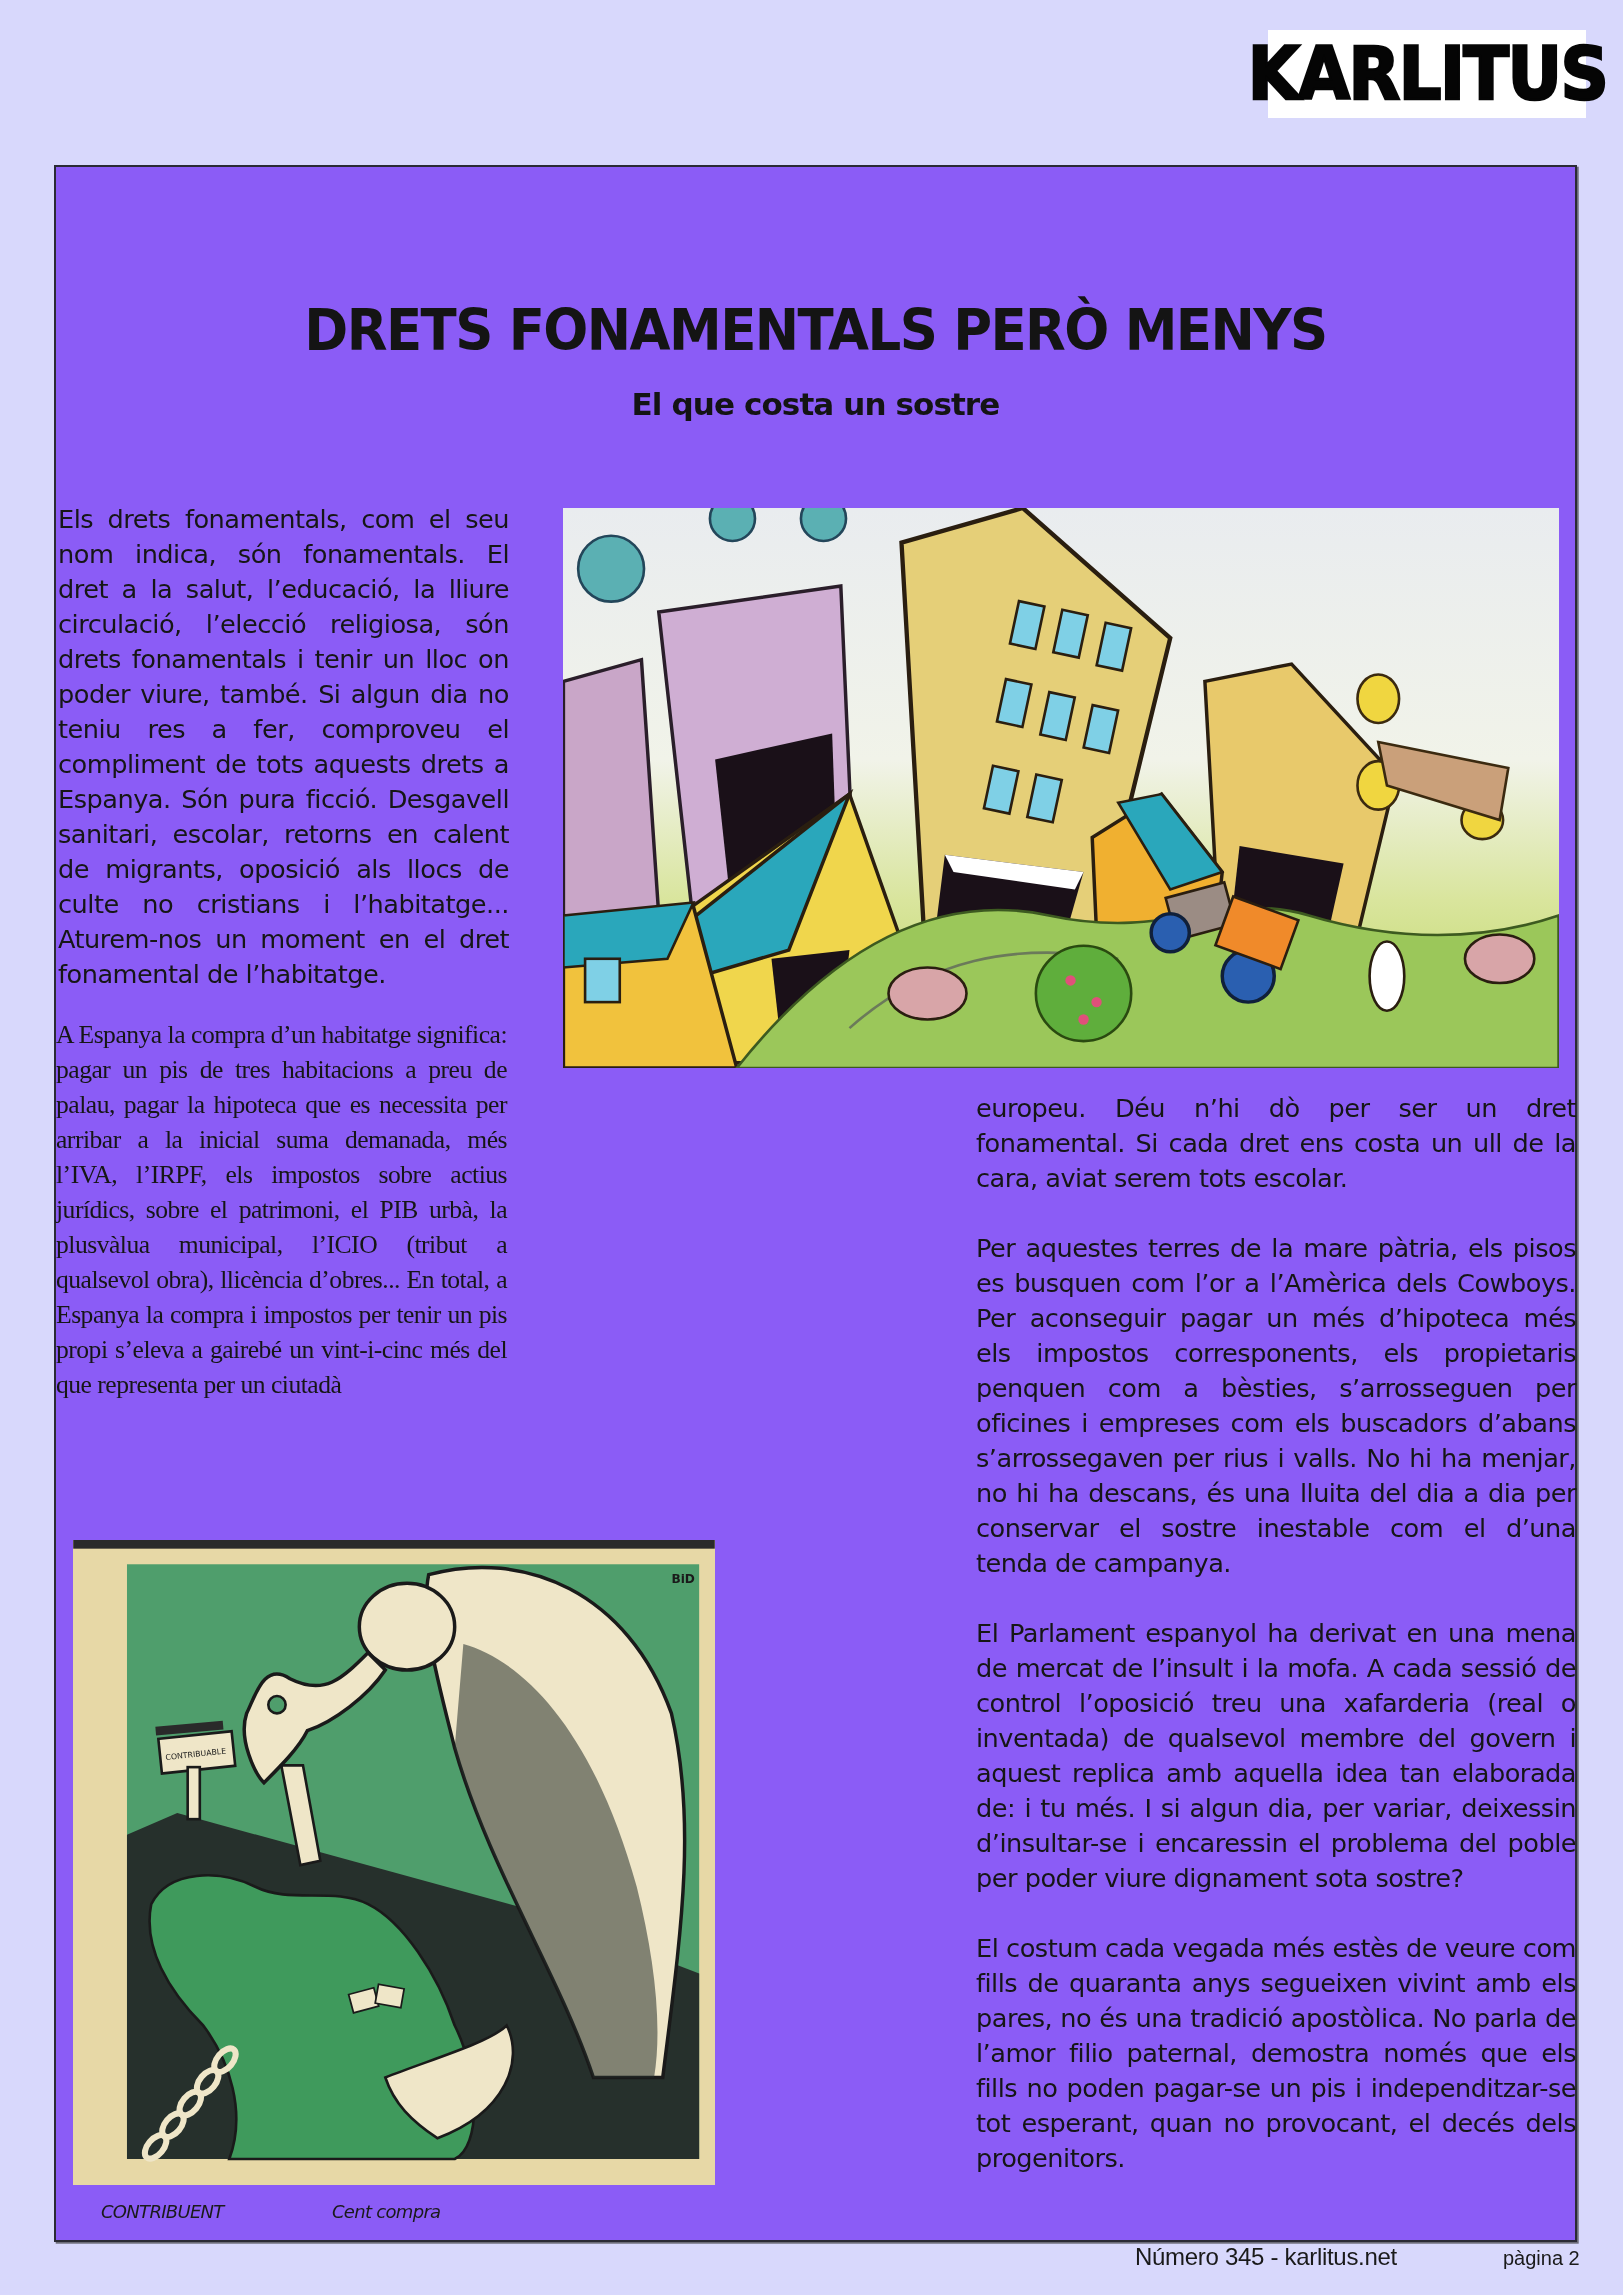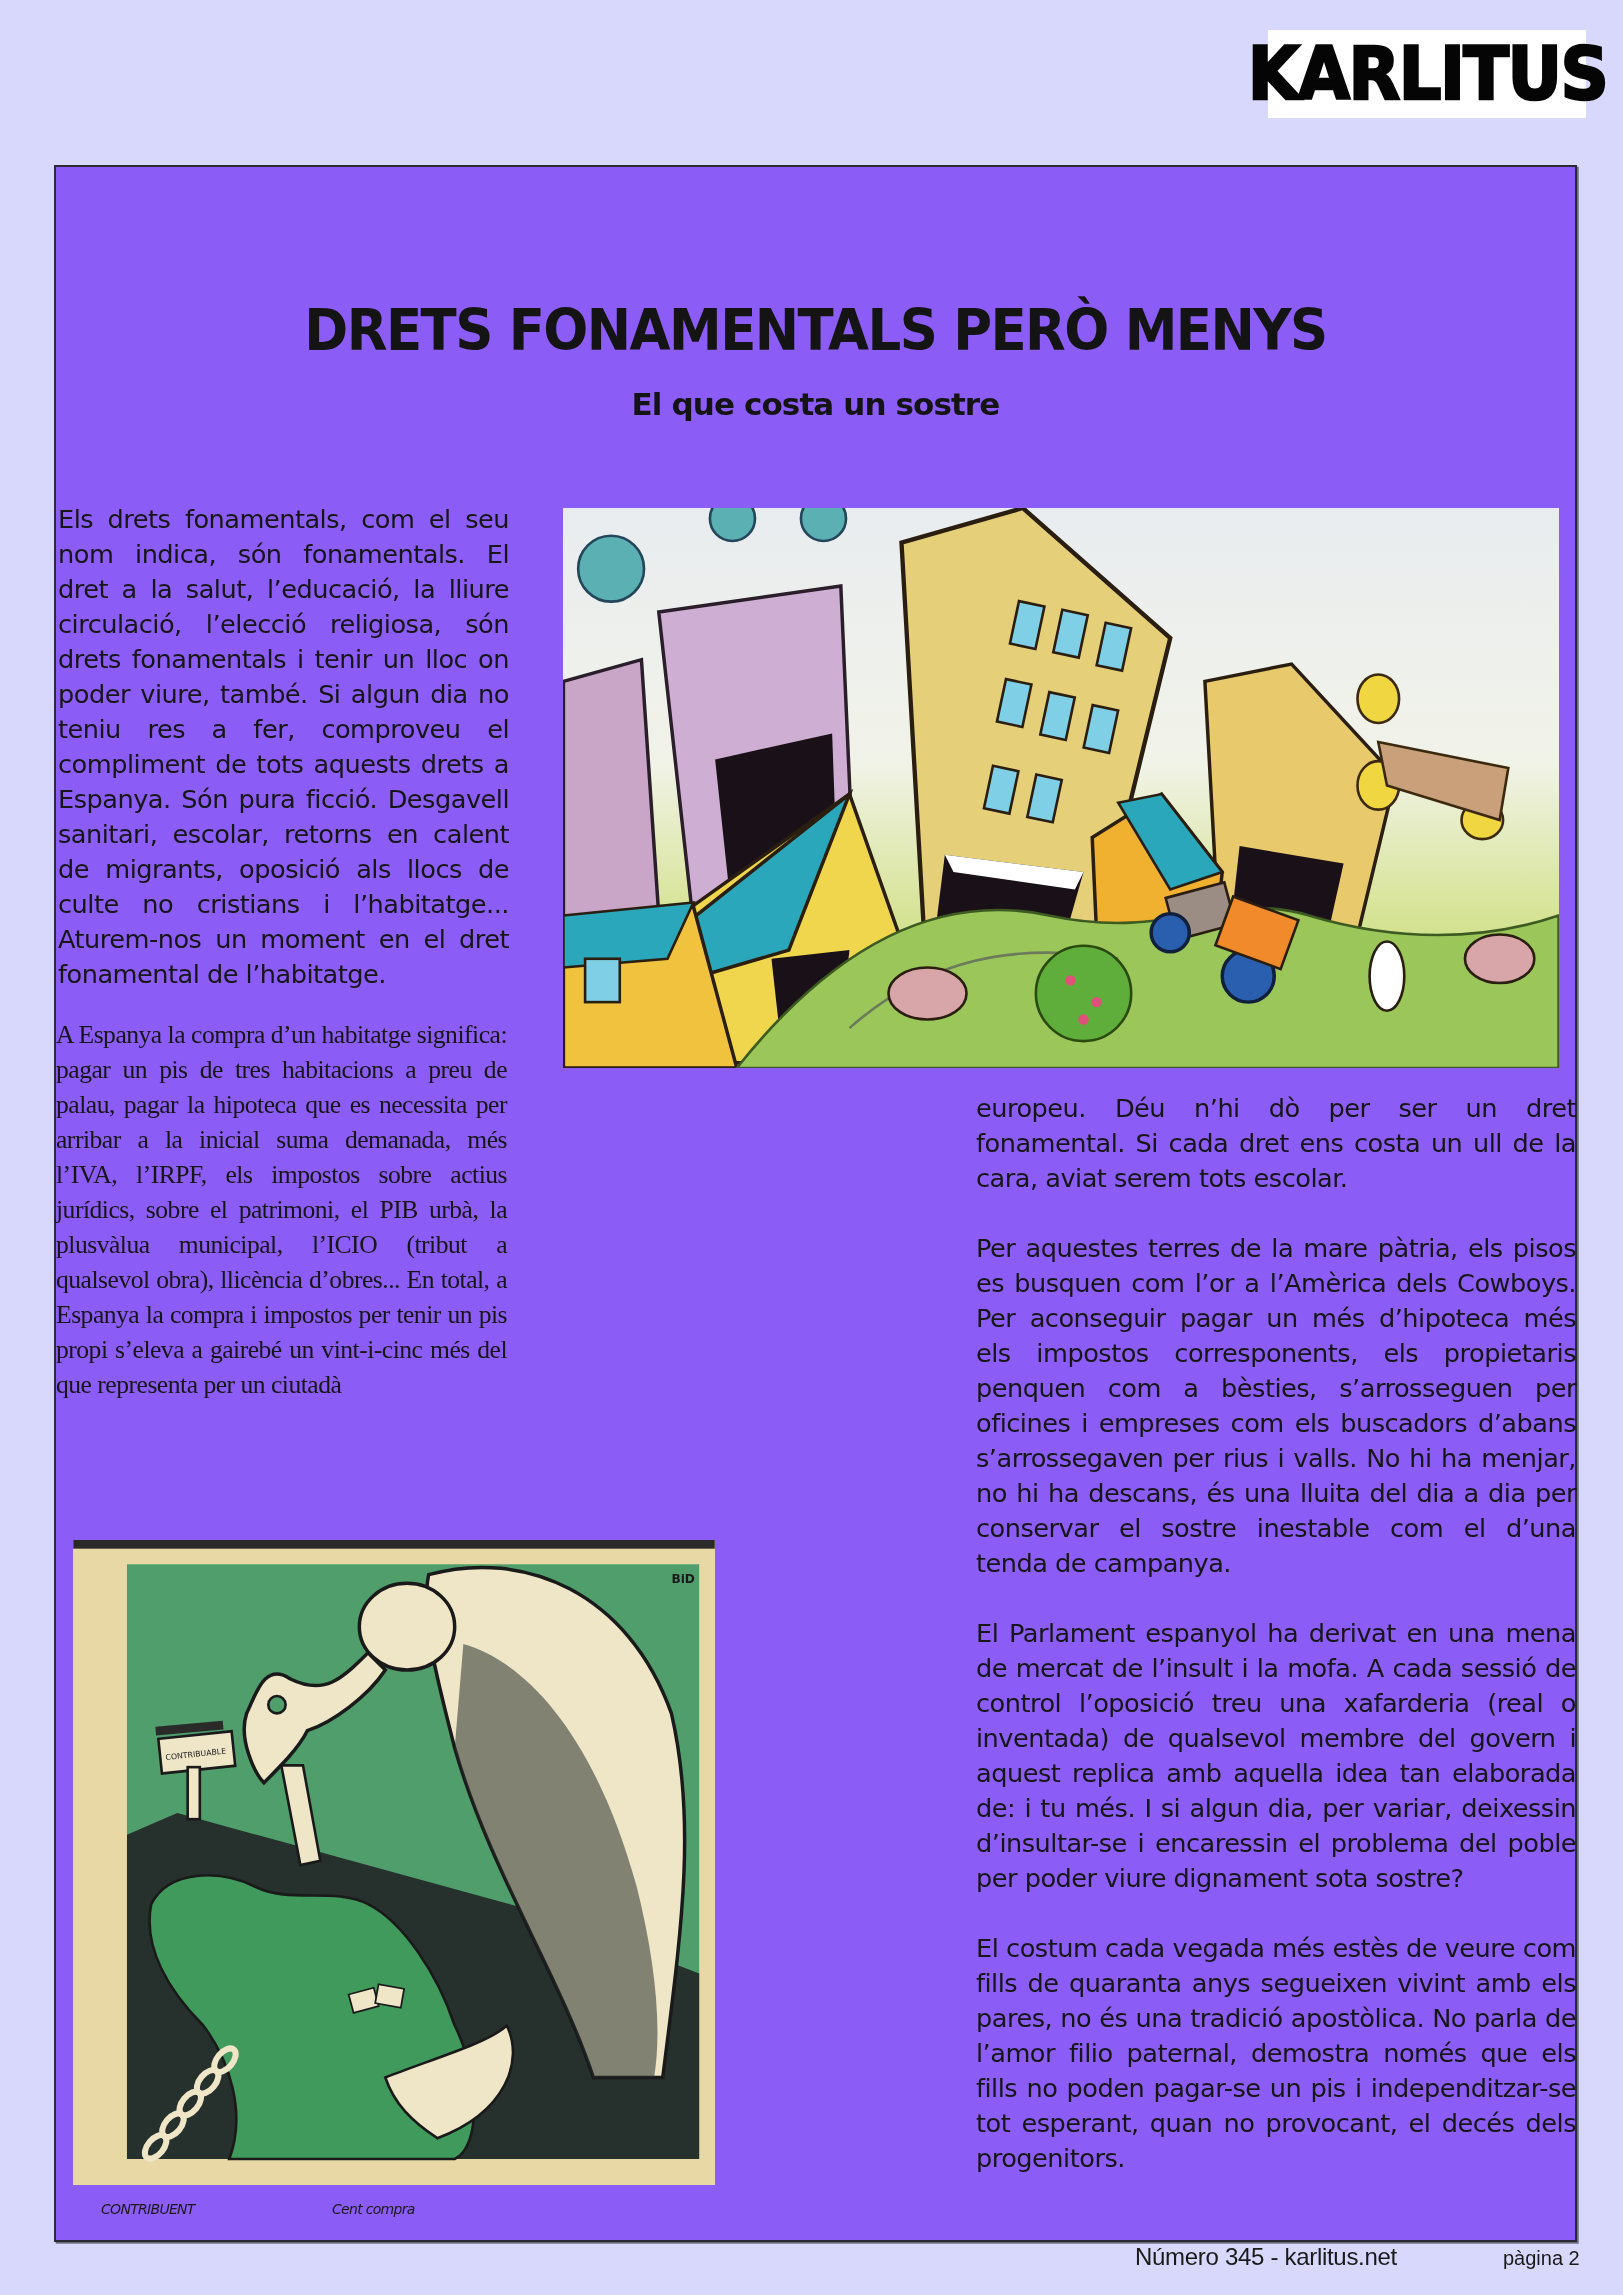--- a/index.html
+++ b/index.html
@@ -69,21 +69,21 @@
   }
   .illus-vulture {
     position: absolute; left: 16.5px; top: 1373px;
     width: 642px; height: 645px;
     background: #e7d8a6;
     overflow: hidden;
   }
   .caption {
     position: absolute; top: 2034px;
     font-family: "DejaVu Sans", sans-serif;
-    font-style: italic; font-size: 14px; letter-spacing: -0.7px;
+    font-style: italic; font-size: 18px; letter-spacing: -0.7px;
     color: #1a1a1a;
   }
   .caption-1 { left: 45px; }
   .caption-2 { left: 276px; }
 
   .footer-issue {
     position: absolute; left: 1135px; top: 2243px;
     font-family: "Liberation Sans", sans-serif;
     font-size: 24px; color: #1a1a1a; letter-spacing: -0.3px;
   }

